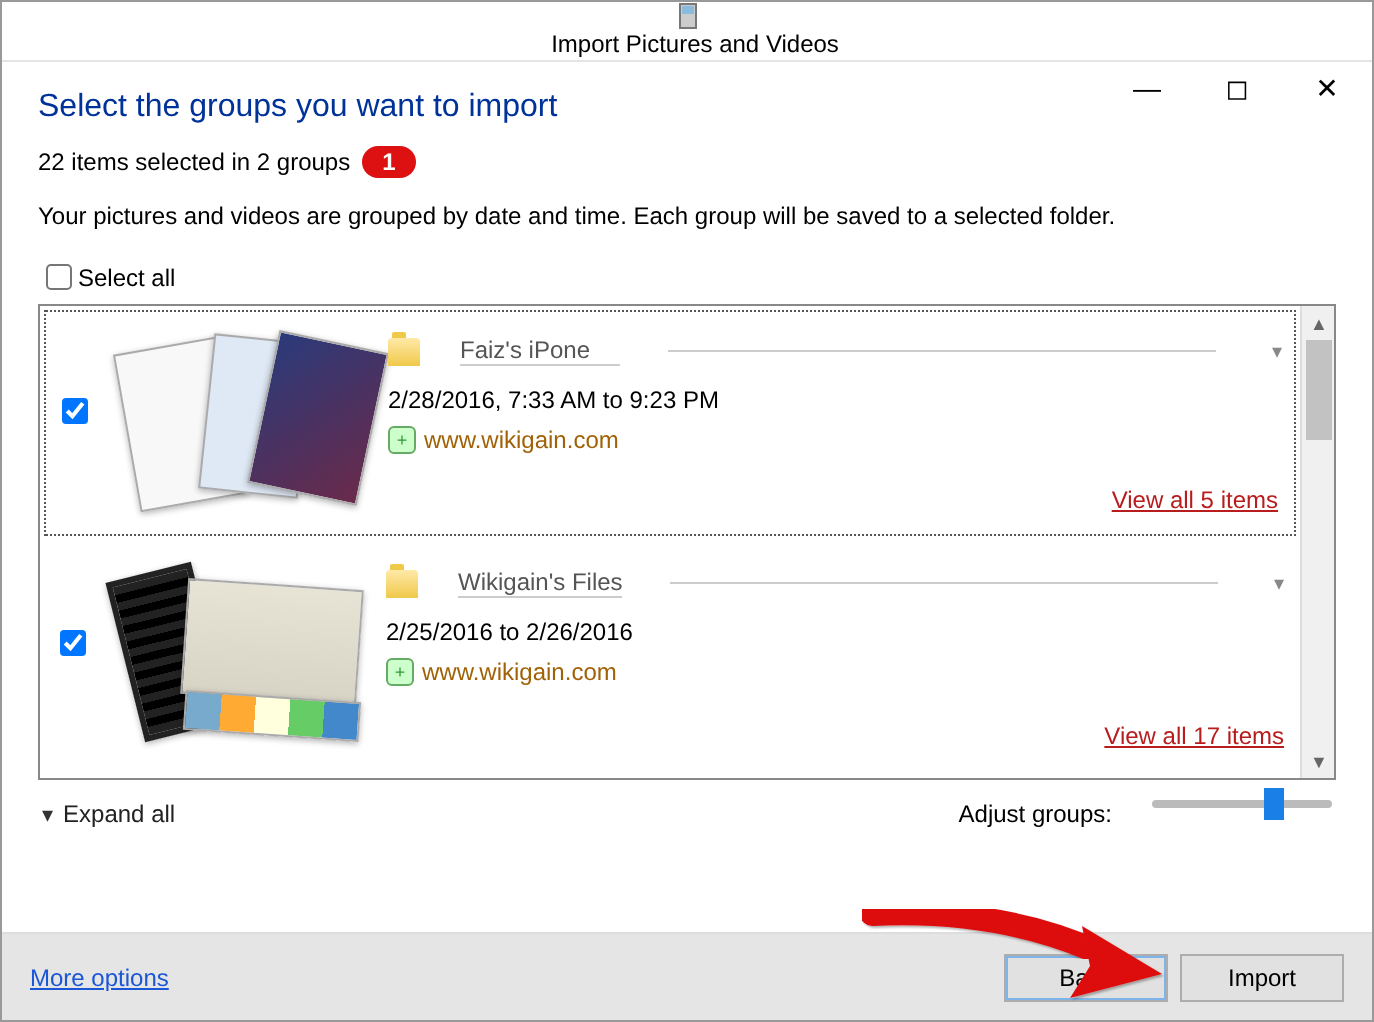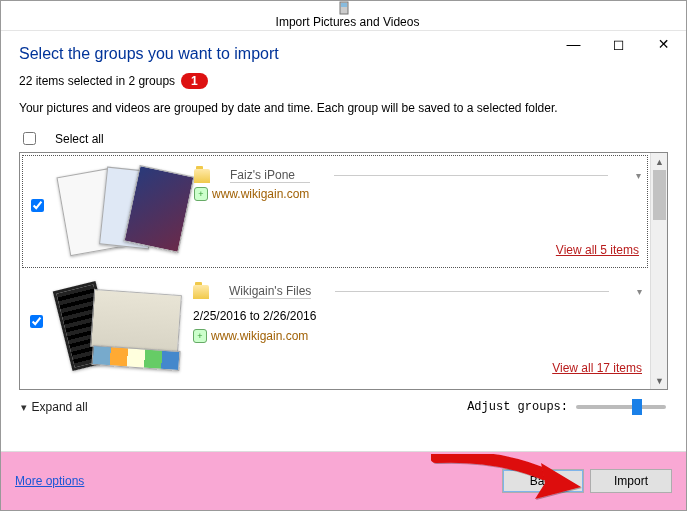--- a/index.html
+++ b/index.html
@@ -38,21 +38,21 @@
   h1.heading {
     color: #003399; font-weight: normal;
     font-size: 16px; margin: 0 0 10px 0;
   }
   .status-line { margin: 0 0 12px 0; font-size: 12px; display:flex; align-items:center; gap:6px;}
   .annot-badge {
     background:#d11; color:#fff; border-radius:10px; padding:1px 10px;
     font-weight:bold; font-size:12px; display:inline-block;
   }
   .desc { margin: 0 0 14px 0; }
-  .select-all { display:flex; align-items:center; gap:16px; margin-bottom:4px;}
+  .select-all { display:flex; align-items:center; gap:0; margin-bottom:4px;}
   .select-all input { width:13px; height:13px; }
   
   .list-panel {
     border: 1px solid #888;
     height: 238px;
     position: relative;
     display:flex;
   }
   .list-body { flex:1; overflow:hidden; }
   .scrollbar {
@@ -102,27 +102,27 @@
   .group-date{margin:6px 0;}
   .group-tag-row{display:flex;align-items:center;gap:4px;}
   .tag-ic{width:14px;height:14px;border:1px solid #6a6;border-radius:3px;background:#cfc;position:relative;font-size:9px;display:flex;align-items:center;justify-content:center;color:#393;}
   .tag-text{color:#a16207;}
   .view-link{position:absolute;right:8px;bottom:10px;color:#b91c1c;text-decoration:underline;font-size:12px;}
   .group{position:relative;}
   
   .below-row{display:flex;align-items:center;margin-top:10px;padding:0 2px;}
   .expand-all{color:#222;display:flex;align-items:center;gap:5px;}
   .chev{font-size:11px;color:#333;}
-  .adjust-wrap{margin-left:auto;display:flex;align-items:center;gap:8px;font-family:Liberation Mono, monospace;}
+  .adjust-wrap{margin-left:auto;display:flex;gap:20px;}
   .slider-track{width:90px;height:4px;background:#bbb;position:relative;border-radius:2px;}
   .slider-thumb{position:absolute;top:-6px;left:56px;width:10px;height:16px;background:#1a80e8;}
   
   .footer{
-    position:absolute;left:0;right:0;bottom:0;height:59px;
-    background:#f9a8d4;border-top:1px solid #ddd;
+    position:absolute;left:0;right:0;bottom:0;height:44px;
+    background:#e5e5e5;border-top:1px solid #ddd;
     display:flex;align-items:center;padding:0 14px;
   }
   .more-link{color:#1a57d6;text-decoration:underline;}
   .btns{margin-left:auto;display:flex;gap:6px;}
   .btn{min-width:82px;height:24px;border:1px solid #adadad;background:#e1e1e1;
        display:flex;align-items:center;justify-content:center;font-size:12px;}
   .btn.default{box-shadow:inset 0 0 0 1px #7eb4ea;}
   
   .red-arrow{position:absolute;left:430px;bottom:6px;pointer-events:none;}
 </style>
@@ -169,20 +169,21 @@
           <div class="thumb g1b"></div>
           <div class="thumb g1c"></div>
         </div>
         <div class="group-info">
           <div class="group-name-row">
             <span class="folder-ic"></span>
             <span class="group-name">Faiz's iPone</span>
             <span class="name-underline"></span>
             <span class="expand-ic">▾</span>
           </div>
+          <div class="group-date">2/28/2016, 7:33 AM to 9:23 PM</div>
           <div class="group-tag-row">
             <span class="tag-ic">+</span>
             <span class="tag-text">www.wikigain.com</span>
           </div>
         </div>
         <a class="view-link" href="#">View all 5 items</a>
       </div>
 
       <div class="group">
         <input type="checkbox" class="check" checked="" style="">

